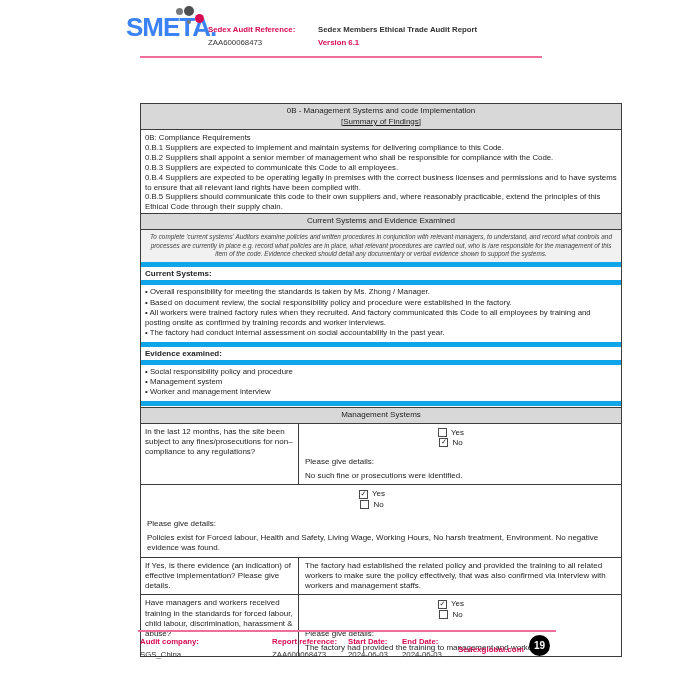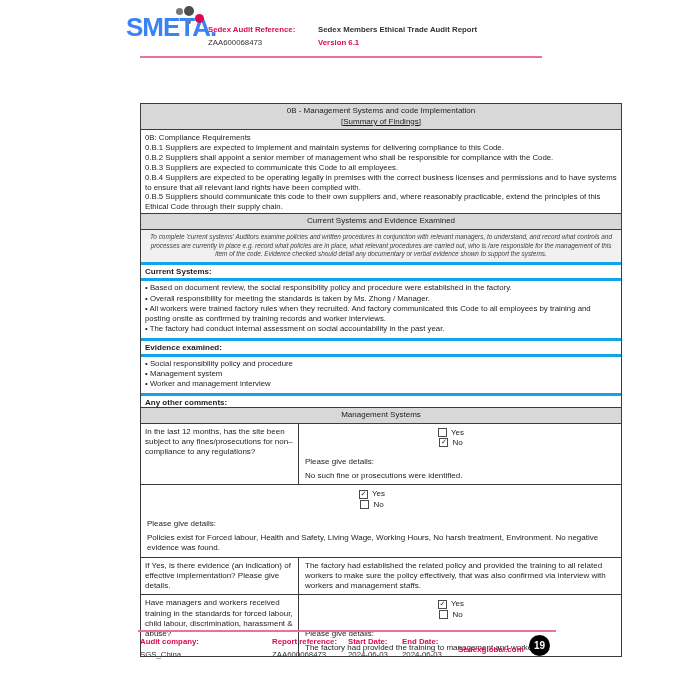--- a/index.html
+++ b/index.html
@@ -20,21 +20,21 @@
   .hdr-version{position:absolute;font-size:7.8px;font-weight:bold;color:#d80b53;}
   .rule{position:absolute;height:2px;background:#ee6f97;}
   .rule-top{left:140px;top:56px;width:402px;}
   .rule-bottom{left:138px;top:630px;width:418px;}
 
   
   .tbl{position:absolute;left:140px;width:482px;border:1px solid #3c3c3c;box-sizing:border-box;background:#fff;}
   .tbl-head{background:#d8d8d8;text-align:center;font-size:8px;color:#1c1c1c;
             padding:2px 4px;line-height:1.32;border-bottom:1px solid #3c3c3c;}
   .tbl-head .sub{text-decoration:underline;}
-  .row{border-bottom:3px solid #0ea5e9;}
+  .row{border-bottom:5px solid #0ea5e9;}
   .row:last-child{border-bottom:none;}
   .body-text{padding:3px 4px;font-size:7.8px;line-height:1.27;color:#1d1d1d;}
   .note{background:#f1f1f1;padding:3px 9px;font-size:6.4px;font-style:italic;color:#3f3f3f;
         text-align:center;line-height:1.4;}
   .lbl{padding:2px 4px;font-size:8px;font-weight:bold;color:#1d1d1d;}
   .val{padding:2px 4px 4px 4px;font-size:7.8px;line-height:1.3;color:#1d1d1d;}
 
   .ms-row{display:flex;border-bottom:1px solid #3c3c3c;}
   .ms-row:last-child{border-bottom:none;}
   .q-cell{width:158px;border-right:1px solid #3c3c3c;padding:3px 4px;font-size:8px;
@@ -86,22 +86,22 @@
       <div>0.B.4 Suppliers are expected to be operating legally in premises with the correct business licenses and permissions and to have systems to ensure that all relevant land rights have been complied with.</div>
       <div>0.B.5 Suppliers should communicate this code to their own suppliers and, where reasonably practicable, extend the principles of this Ethical Code through their supply chain.</div>
     </div>
   </div>
 
   <div class="tbl" style="top:213px;">
     <div class="tbl-head">Current Systems and Evidence Examined</div>
     <div class="row note">To complete 'current systems' Auditors examine policies and written procedures in conjunction with relevant managers, to understand, and record what controls and processes are currently in place e.g. record what policies are in place, what relevant procedures are carried out, who is /are responsible for the management of this item of the code. Evidence checked should detail any documentary or verbal evidence shown to support the systems.</div>
     <div class="row lbl">Current Systems:</div>
     <div class="row val">
+      <div>• Overall responsibility for meeting the standards is taken by Ms. Zhong / Manager.</div>
       <div>• Based on document review, the social responsibility policy and procedure were established in the factory.</div>
-      <div>• Overall responsibility for meeting the standards is taken by Ms. Zhong / Manager.</div>
       <div>• All workers were trained factory rules when they recruited. And factory communicated this Code to all employees by training and posting onsite as confirmed by training records and worker interviews.</div>
       <div>• The factory had conduct internal assessment on social accountability in the past year.</div>
     </div>
     <div class="row lbl">Evidence examined:</div>
     <div class="row val">
       <div>• Social responsibility policy and procedure</div>
       <div>• Management system</div>
       <div>• Worker and management interview</div>
     </div>
     <div class="row lbl">Any other comments:</div>

